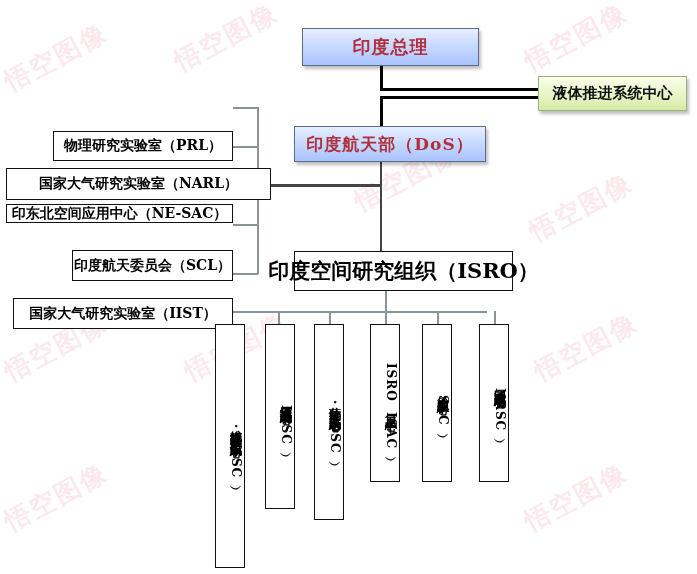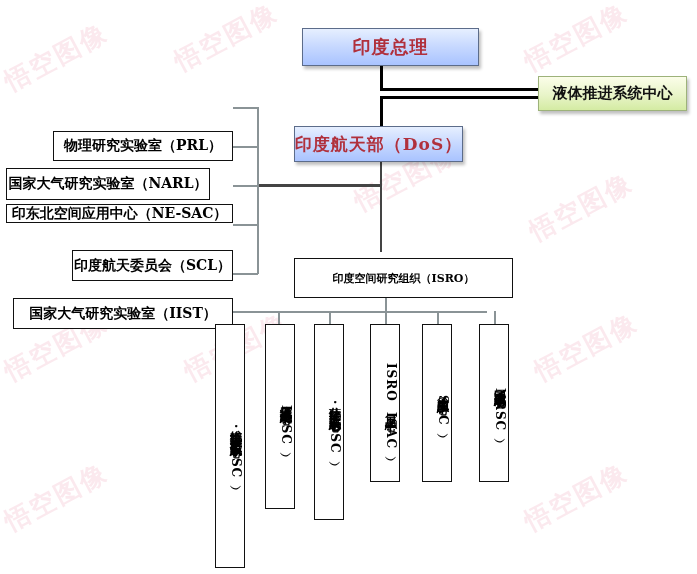--- a/index.html
+++ b/index.html
@@ -30,21 +30,21 @@
       color: #b0303c; font-size: 18px; letter-spacing: 1px;
       box-shadow: 2px 3px 3px rgba(0,0,0,0.25);
     }
     .node-green {
       border: 1.5px solid #9db27a;
       background: linear-gradient(180deg, #fbfde9 0%, #e8f4c8 55%, #d4eba3 100%);
       color: #111; font-size: 15px; font-weight: bold;
       box-shadow: 2px 3px 3px rgba(0,0,0,0.25);
     }
     .node-left { font-size: 14px; margin-top: 40px; }
-    .node-isro { font-size: 11px; font-weight: normal; font-family: "DejaVu Serif", serif; margin-top: 7px; }
+    .node-isro { font-size: 21px; font-weight: normal; font-family: "DejaVu Serif", serif; }
     .node-vert {
       writing-mode: vertical-rl; text-orientation: mixed;
       font-size: 12px; align-items: flex-start; justify-content: center;
       padding-top: 8px; letter-spacing: 1px;
     }
   </style>
 </head>
 <body>
 
 <div class="wm" style="left:0px;top:40px;">悟空图像</div>
@@ -82,28 +82,28 @@
 <div class="line gry" style="left:494px;top:311px;width:1.5px;height:13px;"></div>
 
 <div class="node node-blue" style="left:302px;top:21px;width:177px;height:38px;font-size:18px;margin-top:7px;">
   <span>印度总理</span>
 </div>
 
 <div class="node node-green" style="left:538px;top:76px;width:149px;height:35px;">
   <span>液体推进系统中心</span>
 </div>
 
-<div class="node node-blue" style="left:294px;top:126px;width:169px;height:36px;font-size:17px;">
+<div class="node node-blue" style="left:294px;top:126px;width:192px;height:36px;font-size:17px;">
   <span>印度航天部（DoS）</span>
 </div>
 
 <div class="node node-left" style="left:53px;top:91px;width:180px;height:30px;">
   <span>物理研究实验室（PRL）</span>
 </div>
-<div class="node node-left" style="left:6px;top:128px;width:204px;height:32px;">
+<div class="node node-left" style="left:6px;top:128px;width:265px;height:32px;">
   <span>国家大气研究实验室（NARL）</span>
 </div>
 <div class="node node-left" style="left:6px;top:164px;width:227px;height:19px;">
   <span>印东北空间应用中心（NE-SAC）</span>
 </div>
 <div class="node node-left" style="left:72px;top:210px;width:161px;height:31px;">
   <span>印度航天委员会（SCL）</span>
 </div>
 <div class="node node-left" style="left:13px;top:258px;width:220px;height:31px;">
   <span>国家大气研究实验室（IIST）</span>

